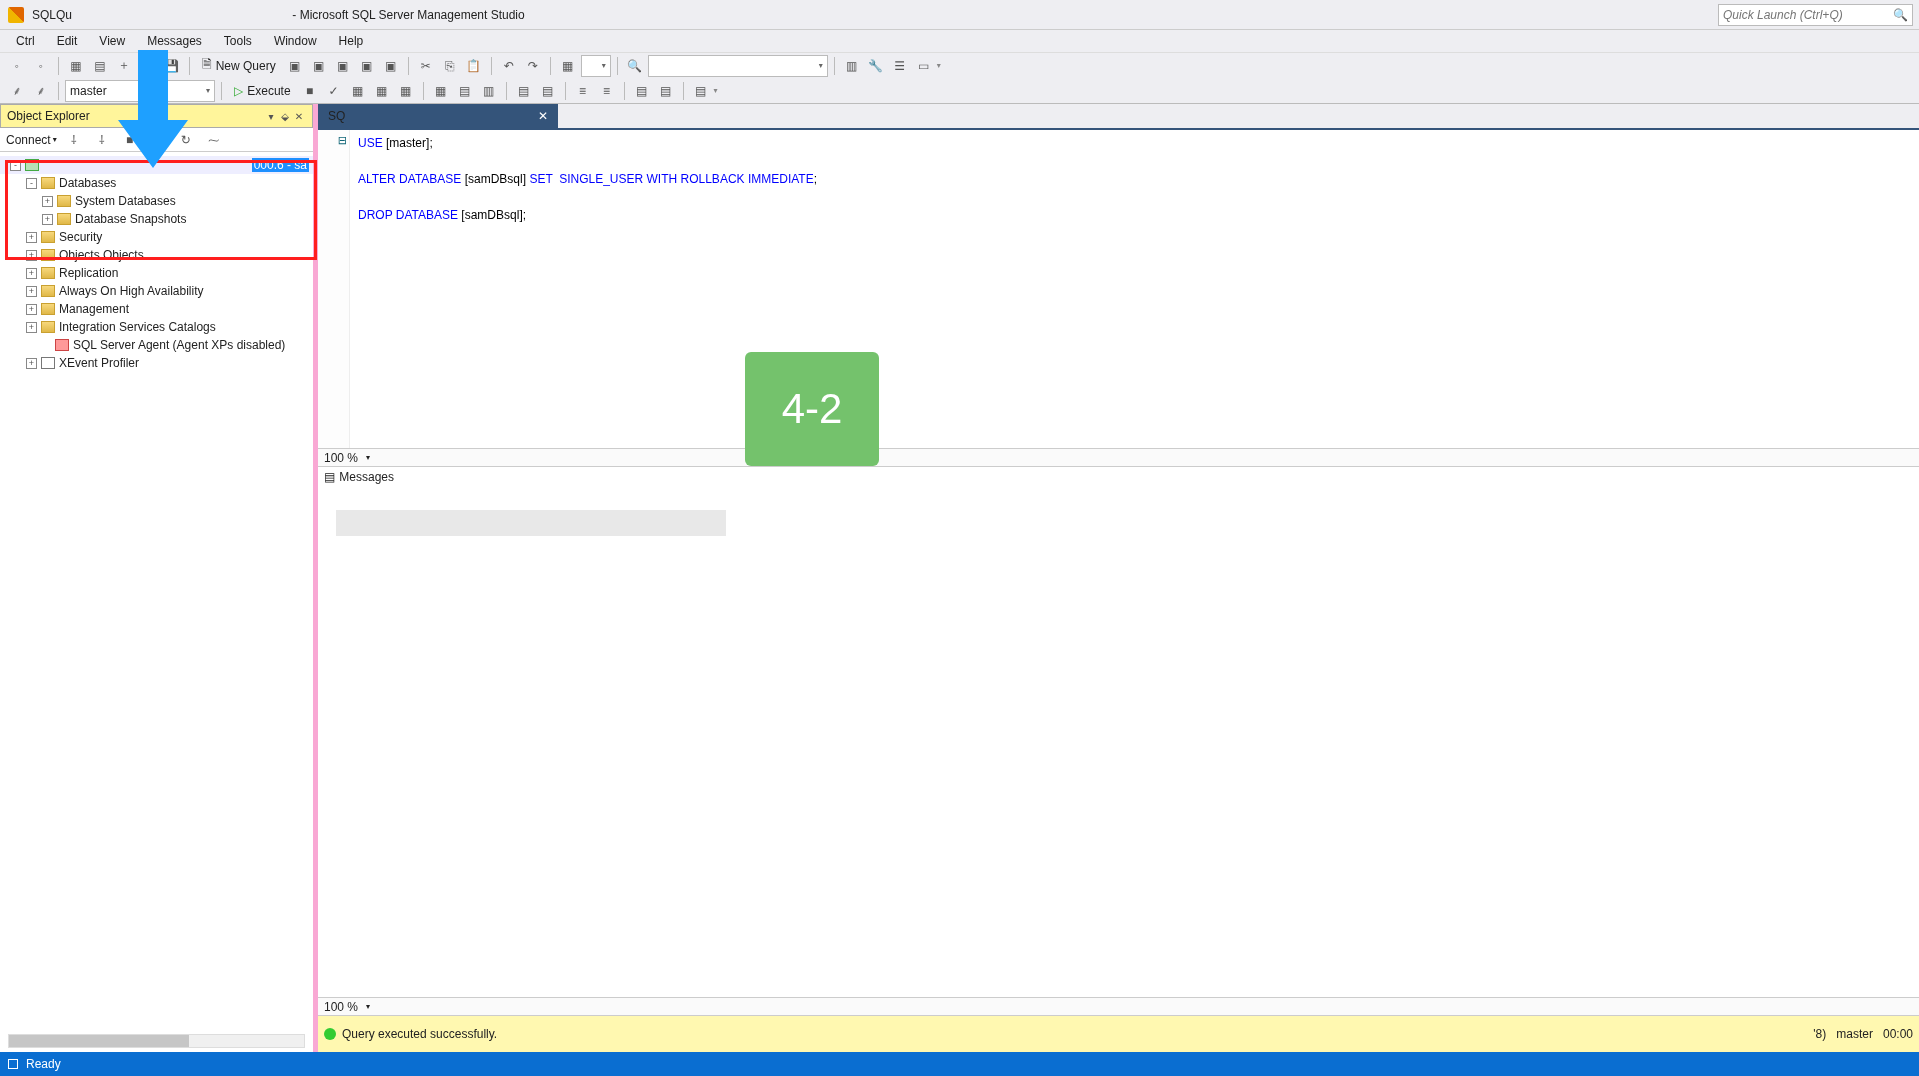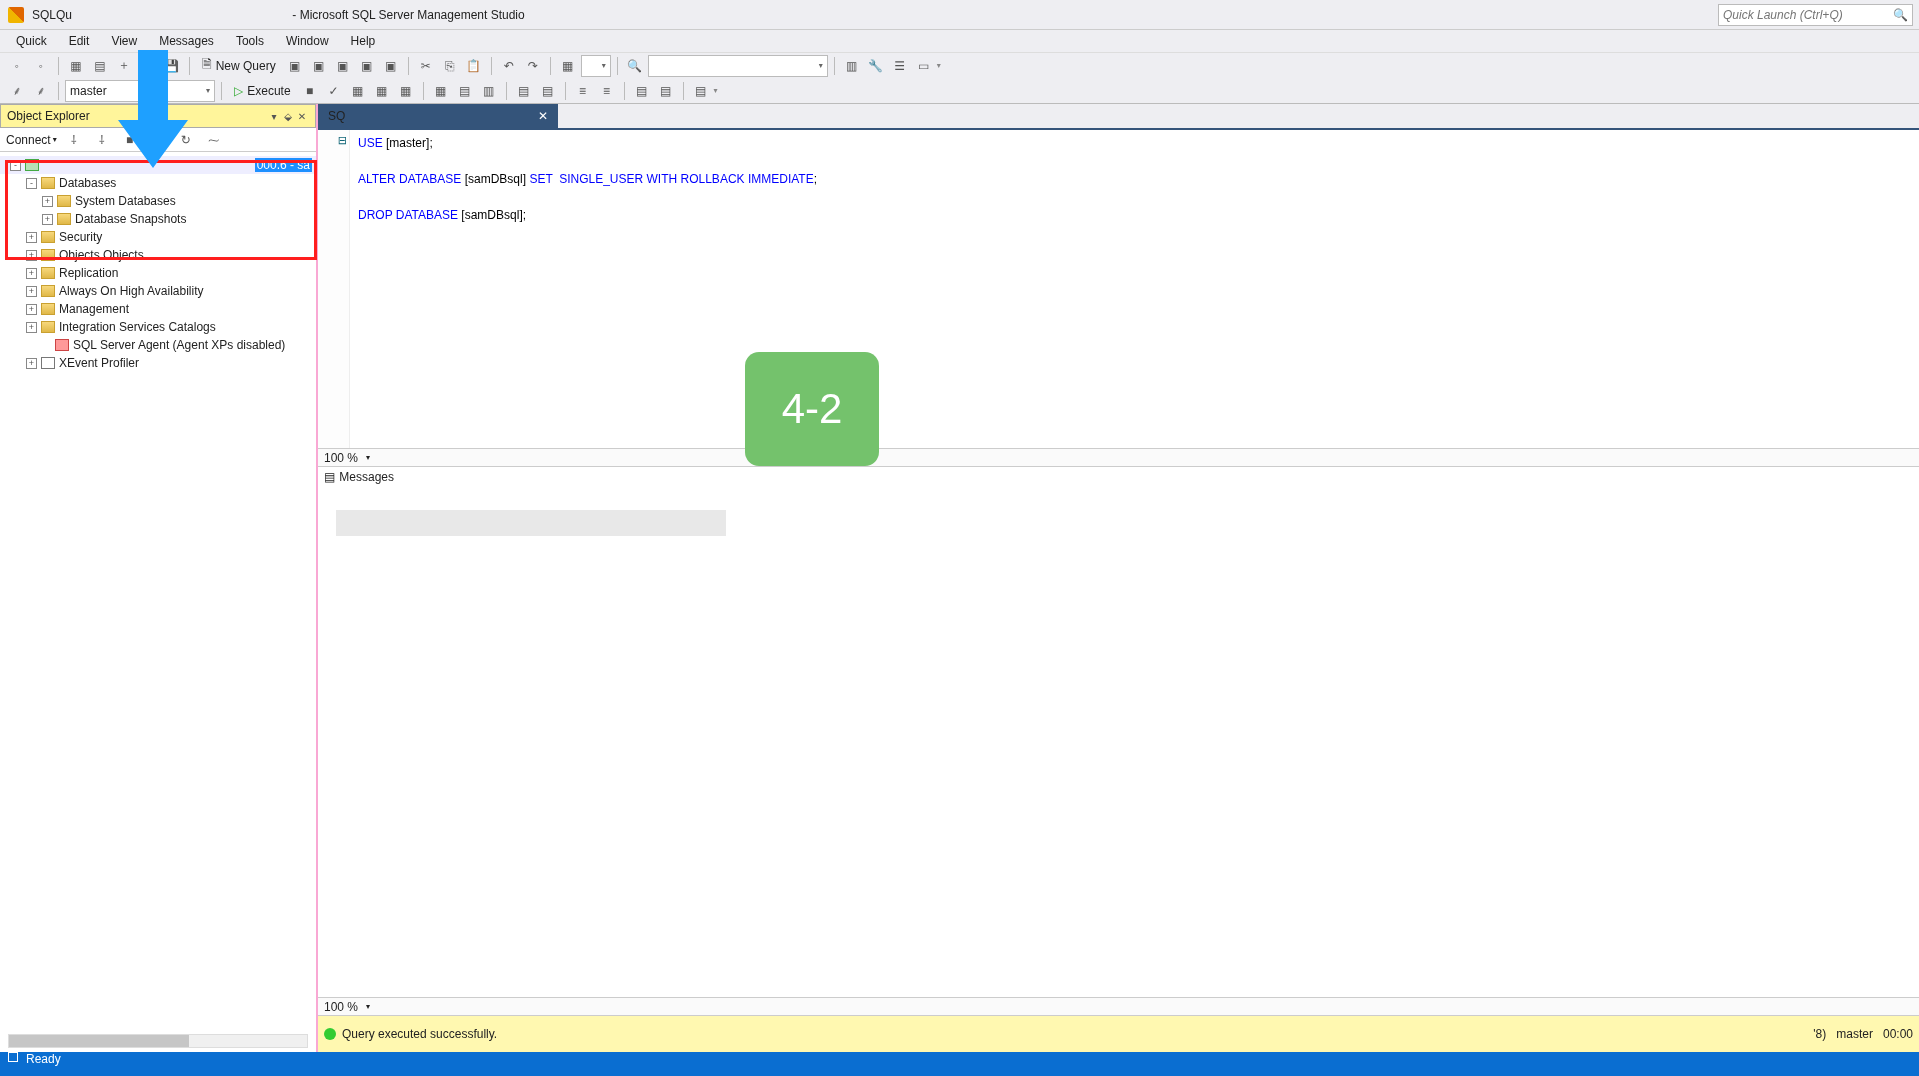--- a/index.html
+++ b/index.html
@@ -17,21 +17,21 @@
   .menu-item{padding:2px 10px;cursor:default}
   
   #toolbar1{top:52px;height:26px;background:#eeeef2;display:flex;align-items:center;padding:0 6px;gap:2px;border-top:1px solid #ddd}
   #toolbar2{top:78px;height:26px;background:#eeeef2;display:flex;align-items:center;padding:0 6px;gap:2px;border-bottom:1px solid #bbb}
   .tbtn{width:22px;height:22px;display:flex;align-items:center;justify-content:center;border:1px solid transparent;color:#555}
   .sep{width:1px;height:18px;background:#bbb;margin:0 4px}
   .txtcombo{height:22px;border:1px solid #bbb;background:#fff;padding:0 4px;display:flex;align-items:center;min-width:60px}
   .txtcombo .dd{margin-left:auto;font-size:8px;color:#666}
   .tbtn-label{padding:0 6px;display:flex;align-items:center;gap:4px;height:22px}
   
-  #objexp{position:absolute;left:0;top:104px;width:318px;bottom:24px;background:#fff;border-right:2px solid #f9a8d4;display:flex;flex-direction:column}
+  #objexp{position:absolute;left:0;top:104px;width:318px;bottom:24px;background:#fff;border-right:5px solid #f9a8d4;display:flex;flex-direction:column}
   #oe-title{height:24px;background:#fff59b;border-bottom:1px solid #ccc;display:flex;align-items:center;padding:0 6px;font-size:12px;border:1px solid #aaa}
   #oe-title .spacer{flex:1}
   #oe-title .pin,.oe-x,.oe-dd{width:14px;text-align:center;color:#555;font-size:10px}
   #oe-toolbar{height:24px;border-bottom:1px solid #ccc;display:flex;align-items:center;padding:0 6px;gap:6px}
   #connect-btn{display:flex;align-items:center;gap:2px}
   #oe-tree{flex:1;overflow:auto;position:relative;padding:4px 0}
   .tree-row{display:flex;align-items:center;height:18px;padding-left:10px;gap:4px;white-space:nowrap}
   .tree-row .exp{width:11px;height:11px;border:1px solid #888;font-size:9px;line-height:9px;text-align:center;color:#555;background:#fff}
   .tree-row .exp.none{border:none}
   .tree-row .ficon{width:14px;height:12px;display:inline-block}
@@ -54,43 +54,43 @@
   .k-blue{color:#0000ff}
   .k-black{color:#000}
   #zoom1,#zoom2{height:18px;border-top:1px solid #ccc;background:#fafafa;display:flex;align-items:center;padding:0 6px;gap:8px}
   #msg-tab{height:20px;background:#fff;border-top:1px solid #ccc;display:flex;align-items:center;padding:0 6px;gap:4px}
   #msg-body{flex:1;background:#fff;font-family:Consolas,monospace;font-size:12px;padding:6px 16px;position:relative}
   #msg-body .graybox{position:absolute;left:18px;top:24px;width:390px;height:26px;background:#e8e8e8}
   #query-status{height:37px;background:#fff8b0;display:flex;align-items:center;padding:0 6px;gap:6px;border-top:1px solid #ccc}
   #query-status .ok{width:12px;height:12px;border-radius:50%;background:#3c3;display:inline-block;position:relative}
   #query-status .right{margin-left:auto;display:flex;gap:10px;color:#444}
   
-  #statusbar{position:absolute;left:0;right:0;bottom:0;height:24px;background:#0a6ed1;display:flex;padding:0 8px;color:#fff}
+  #statusbar{position:absolute;left:0;right:0;bottom:0;height:24px;background:#0a6ed1;display:flex;align-items:center;padding:0 8px;color:#fff}
   #statusbar .sq{width:10px;height:10px;border:1px solid #fff;margin-right:8px}
   
-  #slide-badge{position:absolute;width:134px;height:114px;background:#74c26c;border-radius:14px;display:flex;align-items:center;justify-content:center}
+  #slide-badge{position:absolute;width:134px;height:114px;background:#74c26c;border-radius:6px;display:flex;align-items:center;justify-content:center}
   #slide-badge span{color:#fff;font-size:42px;font-weight:300}
   
   #tree-hscroll{position:absolute;left:8px;right:8px;bottom:4px;height:14px;background:#f0f0f0;border:1px solid #ddd}
   #tree-hscroll .thumb{position:absolute;left:0;top:0;bottom:0;width:180px;background:#c6c6c6}
 </style>
 </head>
 <body>
 
 <div id="titlebar" class="full">
   <div id="title-icon"></div>
   <span id="title-text"><span>SQLQu</span>                                                             <span>- Microsoft SQL Server Management Studio</span></span>
   <div id="quick-launch-box">
     <input id="quick-launch-input" placeholder="Quick Launch (Ctrl+Q)" style="">
     <span id="ql-search-icon"></span>
   </div>
 </div>
 
 <div id="menubar" class="full">
-    <div class="menu-item">Quick</div>
+    <div class="menu-item">Ctrl</div>
     <div class="menu-item">Edit</div>
     <div class="menu-item">View</div>
     <div class="menu-item">Messages</div>
     <div class="menu-item">Tools</div>
     <div class="menu-item">Window</div>
     <div class="menu-item">Help</div>
   </div>
 
 <div id="toolbar1" class="full">
   <div class="tbtn">◦</div>

